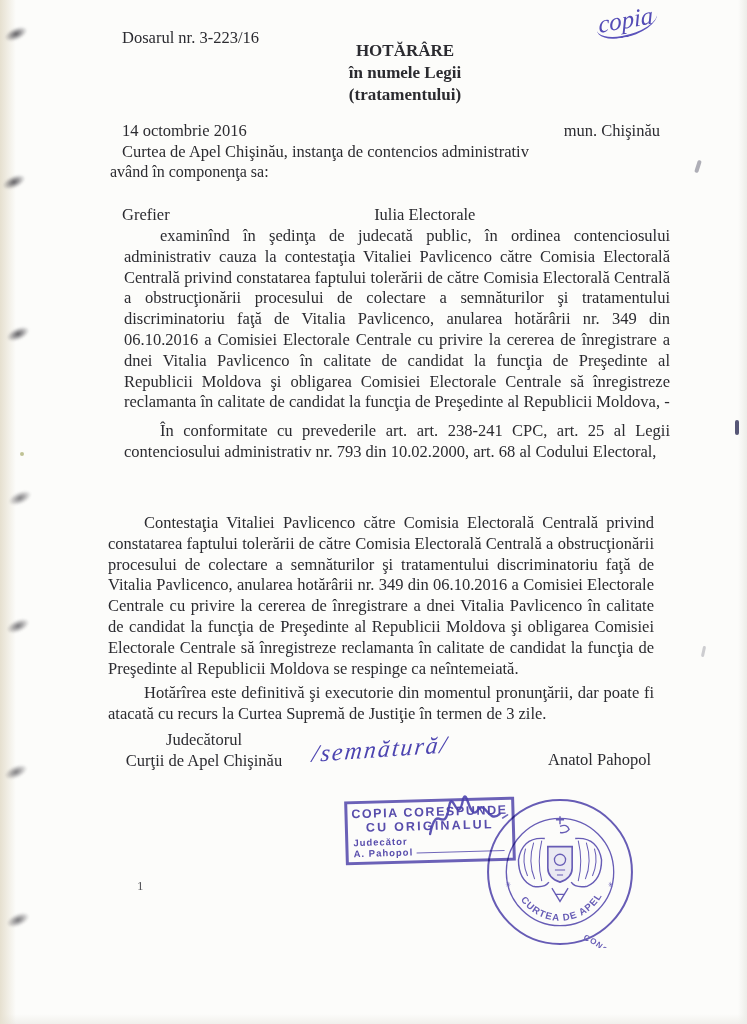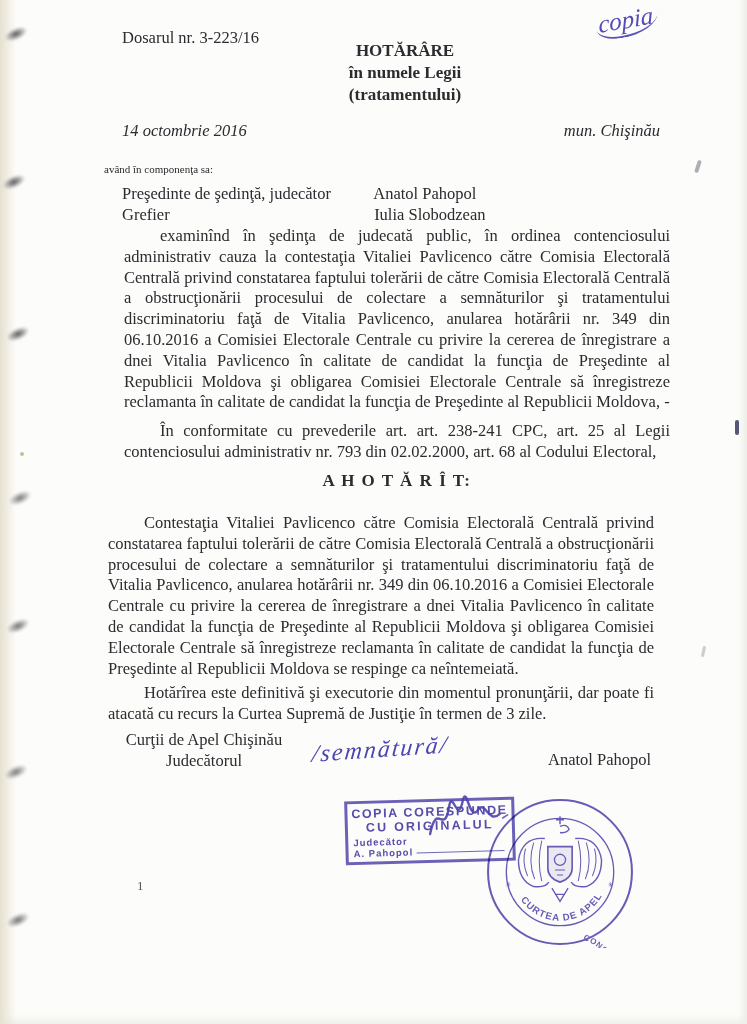--- a/index.html
+++ b/index.html
@@ -61,54 +61,50 @@
   <div class="abs" style="left:122px;top:28px;font-size:16.5px;">Dosarul nr. 3-223/16</div>
 
   <div class="abs hand copy-note" style="left:596px;top:6px;">copia</div>
 
   <div class="abs title-block" style="left:120px;top:40px;width:570px;text-align:center;">
     <div>HOTĂRÂRE</div>
     <div>în numele Legii</div>
     <div>(tratamentului)</div>
   </div>
 
-  <div class="abs" style="left:122px;top:121px;width:552px;font-size:16.5px;font-style:italic;">
+  <div class="abs" style="left:122px;top:121px;width:552px;font-size:16.5px;">
     <span style="float:left;">14 octombrie 2016</span>
     <span style="float:right;margin-right:14px;">mun. Chişinău</span>
   </div>
 
-  <div class="abs" style="left:104px;top:163px;font-size:11px;">având în componenţa sa:</div>
+  <div class="abs" style="left:122px;top:142px;font-size:16.5px;">Curtea de Apel Chişinău, instanţa de contencios administrativ</div>
+  <div class="abs" style="left:110px;top:163px;font-size:16px;">având în componenţa sa:</div>
 
-  <div class="abs" style="left:122px;top:184px;width:552px;font-size:16.5px;">
-    <span style="display:inline-block;width:248px;">Preşedinte de şedinţă, judecător</span>
-    <span>Anatol Pahopol</span>
-  </div>
   <div class="abs" style="left:122px;top:205px;width:552px;font-size:16.5px;">
     <span style="display:inline-block;width:248px;">Grefier</span>
-    <span>Iulia Slobodzean</span>
+    <span>Iulia Electorale</span>
   </div>
 
   <div class="abs body-text" style="left:120px;top:222px;width:554px;">
     <p class="indent">examinînd în şedinţa de judecată public, în ordinea contenciosului administrativ cauza la contestaţia Vitaliei Pavlicenco către Comisia Electorală Centrală privind constatarea faptului tolerării de către Comisia Electorală Centrală a obstrucţionării procesului de colectare a semnăturilor şi tratamentului discriminatoriu faţă de Vitalia Pavlicenco, anularea hotărârii nr. 349 din 06.10.2016 a Comisiei Electorale Centrale cu privire la cererea de înregistrare a dnei Vitalia Pavlicenco în calitate de candidat la funcţia de Preşedinte al Republicii Moldova şi obligarea Comisiei Electorale Centrale să înregistreze reclamanta în calitate de candidat la funcţia de Preşedinte al Republicii Moldova, -</p>
   </div>
 
   <div class="abs body-text" style="left:120px;top:417px;width:554px;">
-    <p class="indent">În conformitate cu prevederile art. art. 238-241 CPC, art. 25 al Legii contenciosului administrativ nr. 793 din 02.02.2000, art. 68 al Codului Electoral,</p>
+    <p class="indent">În conformitate cu prevederile art. art. 238-241 CPC, art. 25 al Legii contenciosului administrativ nr. 793 din 10.02.2000, art. 68 al Codului Electoral,</p>
   </div>
 
-  <div class="abs heading-decision" style="left:120px;top:471px;width:554px;">A H O T Ă R Î T:</div>
 
   <div class="abs body-text" style="left:104px;top:509px;width:554px;">
     <p class="indent">Contestaţia Vitaliei Pavlicenco către Comisia Electorală Centrală privind constatarea faptului tolerării de către Comisia Electorală Centrală a obstrucţionării procesului de colectare a semnăturilor şi tratamentului discriminatoriu faţă de Vitalia Pavlicenco, anularea hotărârii nr. 349 din 06.10.2016 a Comisiei Electorale Centrale cu privire la cererea de înregistrare a dnei Vitalia Pavlicenco în calitate de candidat la funcţia de Preşedinte al Republicii Moldova şi obligarea Comisiei Electorale Centrale să înregistreze reclamanta în calitate de candidat la funcţia de Preşedinte al Republicii Moldova se respinge ca neîntemeiată.</p>
     <p class="indent">Hotărîrea este definitivă şi executorie din momentul pronunţării, dar poate fi atacată cu recurs la Curtea Supremă de Justiţie în termen de 3 zile.</p>
   </div>
 
   <div class="abs" style="left:122px;top:729px;width:164px;text-align:center;font-size:16.5px;line-height:21px;">
+    <div>Judecătorul</div>
     <div>Curţii de Apel Chişinău</div>
-    <div>Judecătorul</div>
   </div>
 
   <div class="abs hand sign-main" style="left:312px;top:736px;">/semnătură/</div>
 
   <div class="abs" style="left:548px;top:750px;font-size:16.5px;">Anatol Pahopol</div>
 
   <svg class="round-stamp" width="152" height="152" viewBox="0 0 150 150">
     <g opacity="0.9">
       <circle cx="75" cy="75" r="71" fill="none" stroke="#584cb2" stroke-width="2"></circle>
       <circle cx="75" cy="75" r="53" fill="none" stroke="#584cb2" stroke-width="1.3"></circle>

